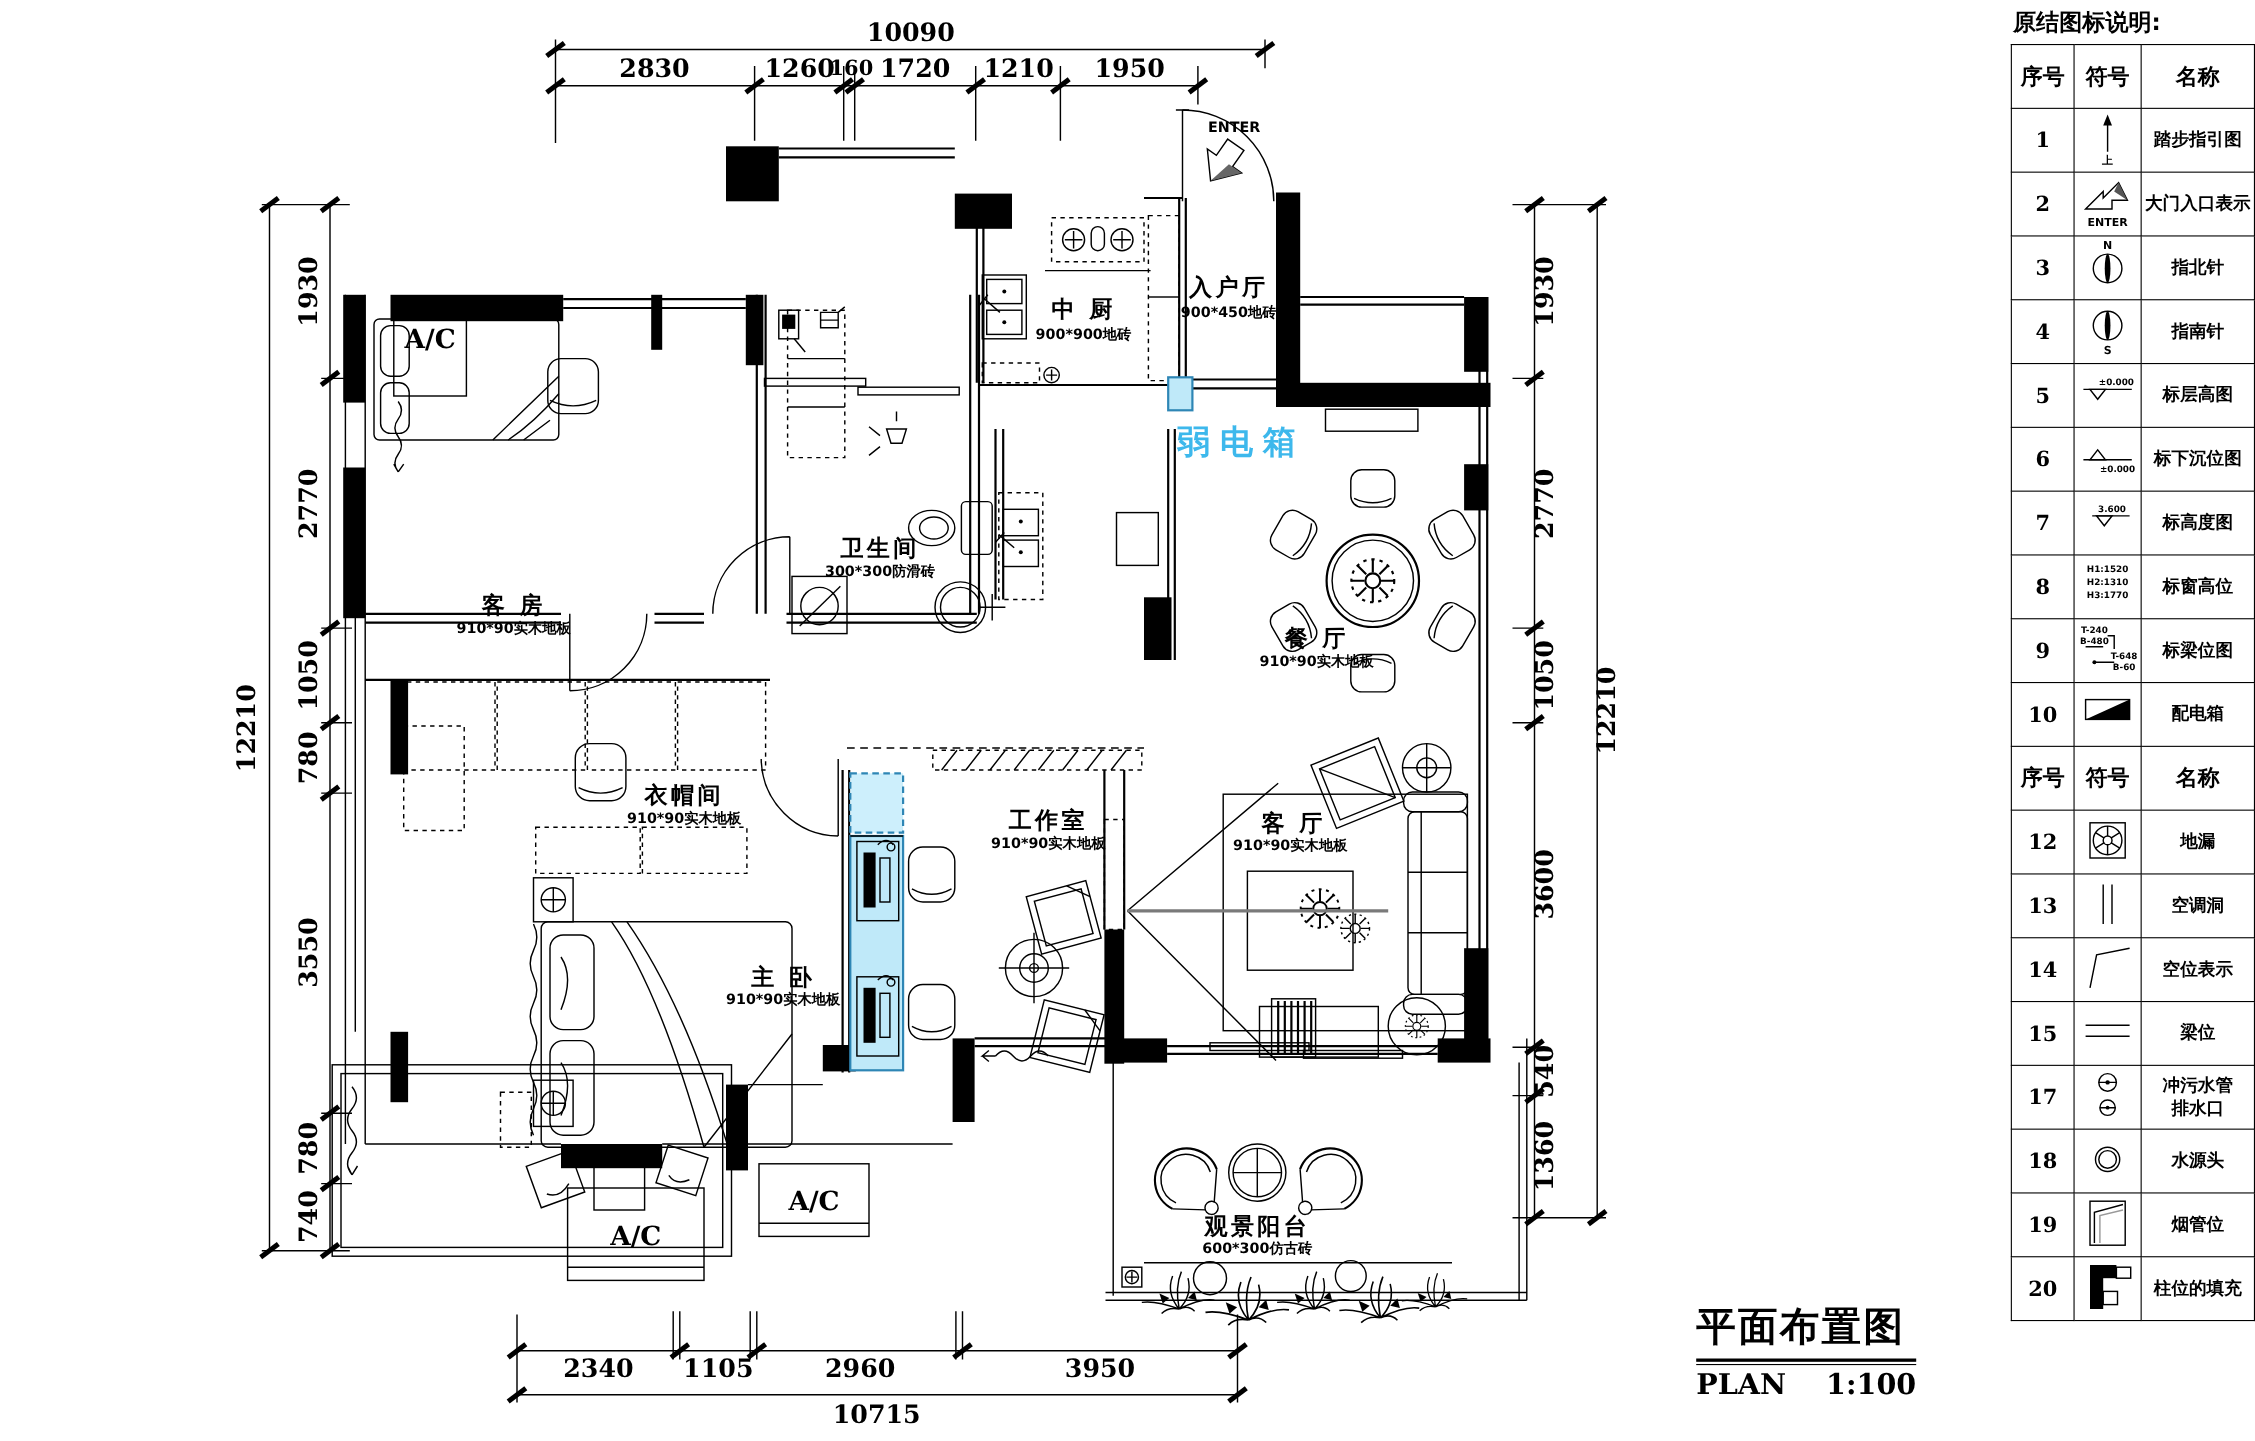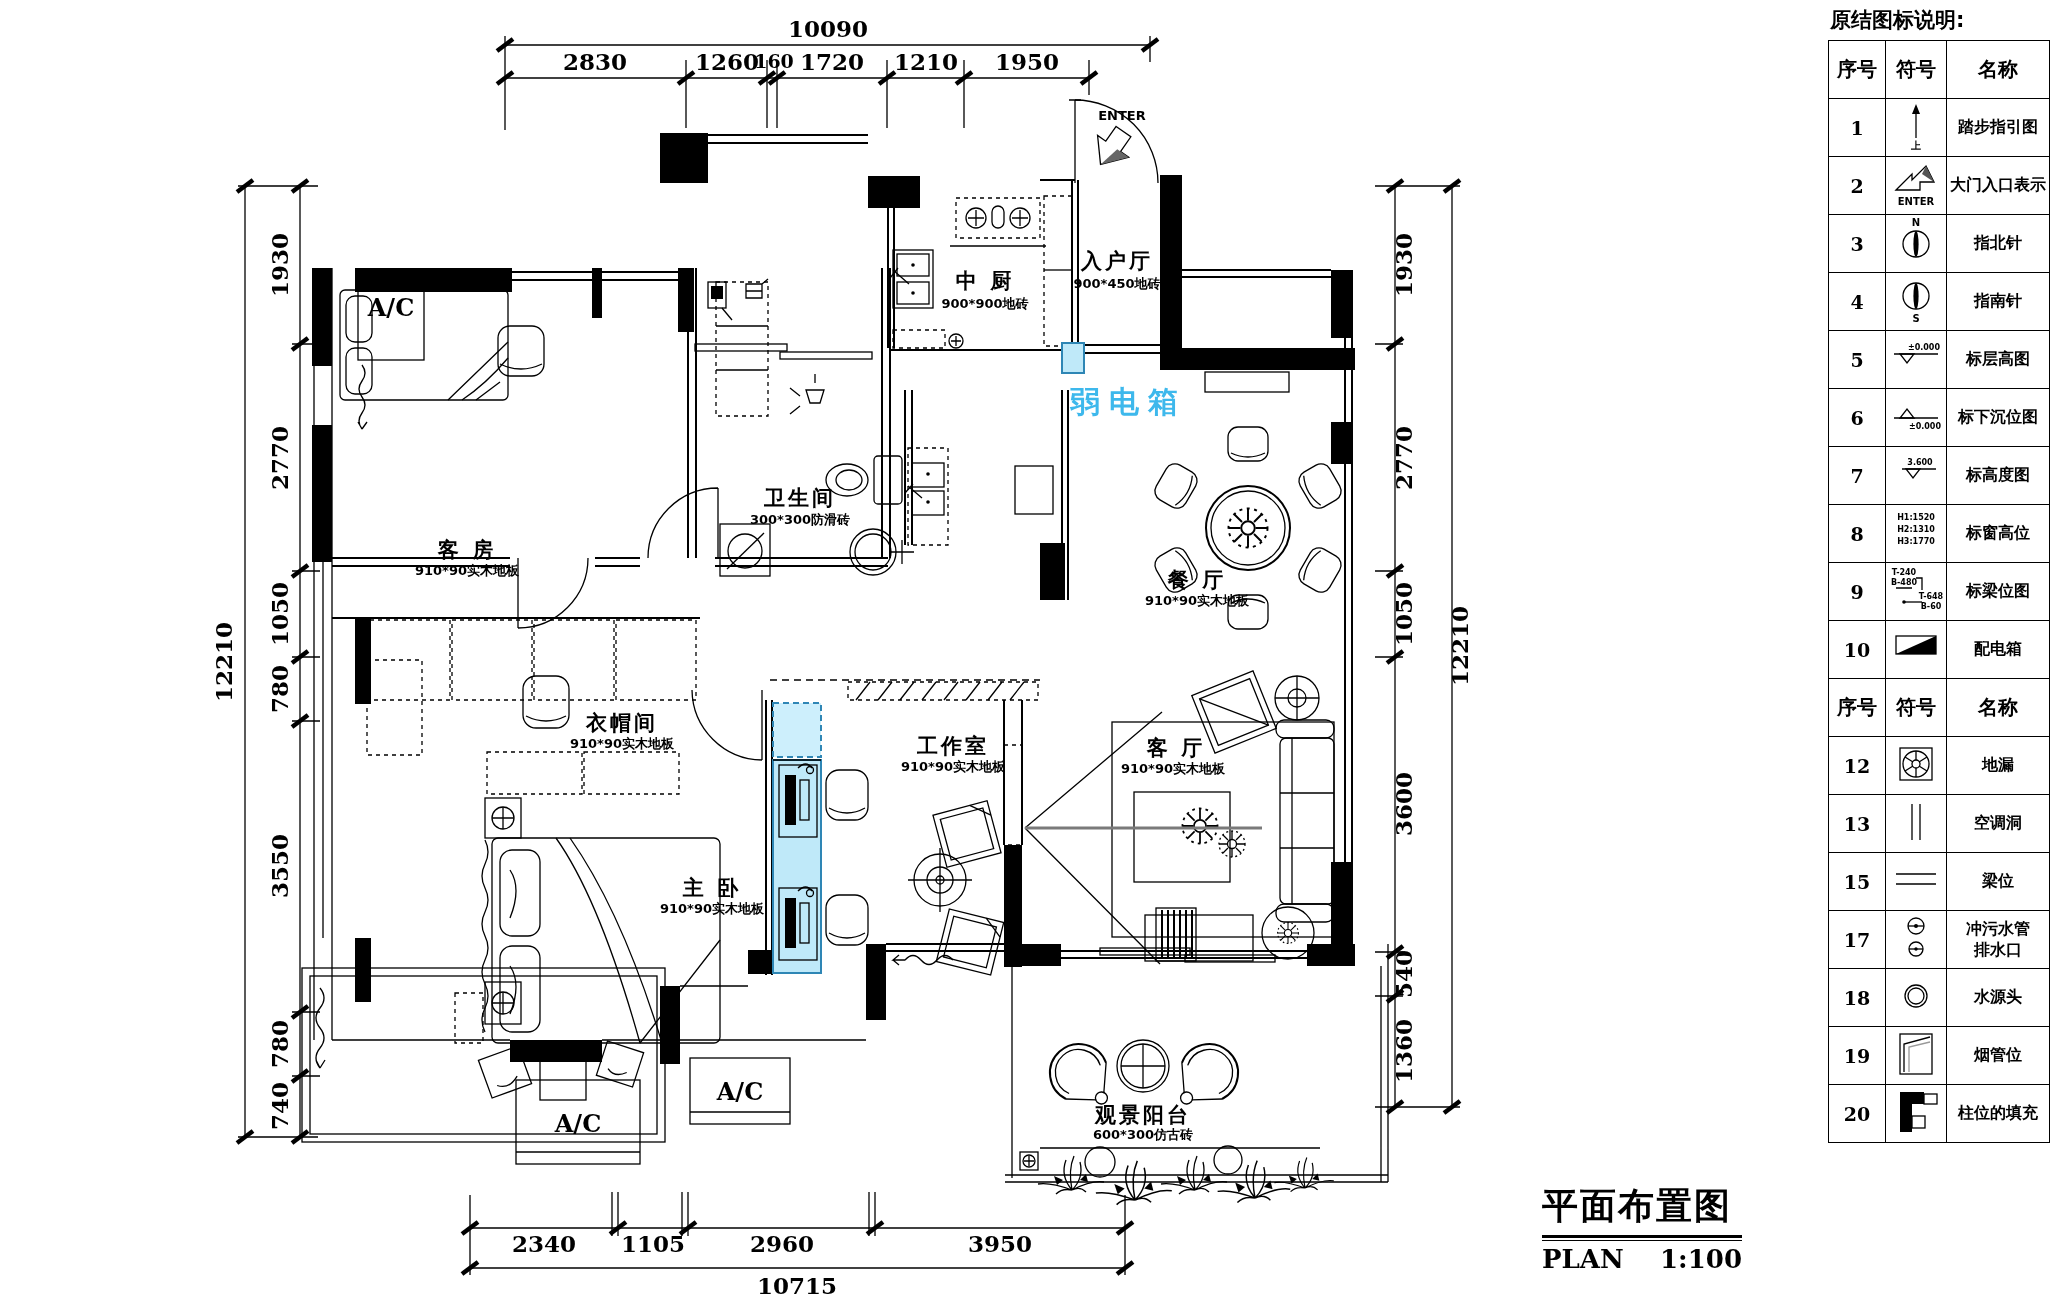--- a/index.html
+++ b/index.html
@@ -643,20 +643,27 @@
     </tr>
     <tr>
       <td class="c-no">13</td>
       <td class="c-sym"><svg width="56" height="52" viewBox="0 0 56 52">
               <line x1="24" y1="8" x2="24" y2="44" class="ln thin"></line>
               <line x1="32" y1="8" x2="32" y2="44" class="ln thin"></line>
             </svg></td>
       <td class="c-name">空调洞</td>
     </tr>
     <tr>
+      <td class="c-no">14</td>
+      <td class="c-sym"><svg width="56" height="52" viewBox="0 0 56 52">
+              <polyline points="12,44 18,14 48,8" class="ln thin"></polyline>
+            </svg></td>
+      <td class="c-name">空位表示</td>
+    </tr>
+    <tr>
       <td class="c-no">15</td>
       <td class="c-sym"><svg width="56" height="52" viewBox="0 0 56 52">
               <line x1="8" y1="20" x2="48" y2="20" class="ln thin"></line>
               <line x1="8" y1="30" x2="48" y2="30" class="ln thin"></line>
             </svg></td>
       <td class="c-name">梁位</td>
     </tr>
     <tr>
       <td class="c-no">17</td>
       <td class="c-sym"><svg width="56" height="52" viewBox="0 0 56 52">

